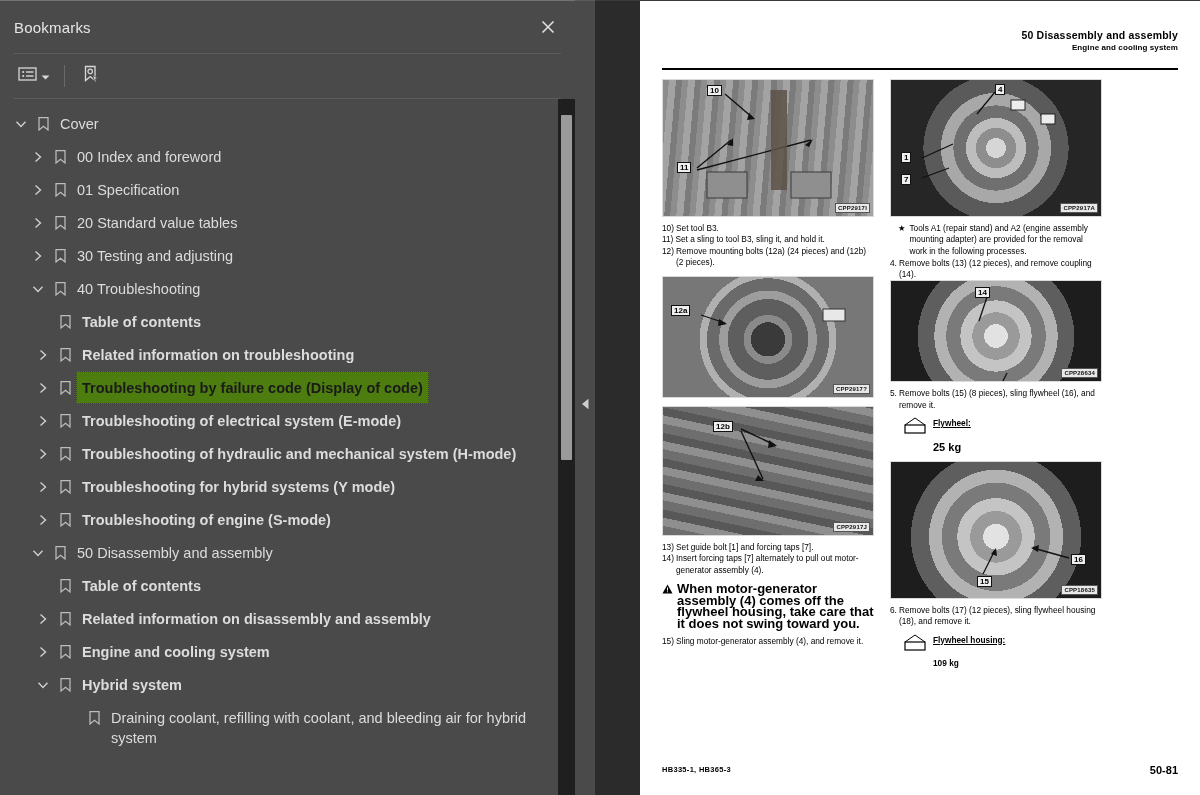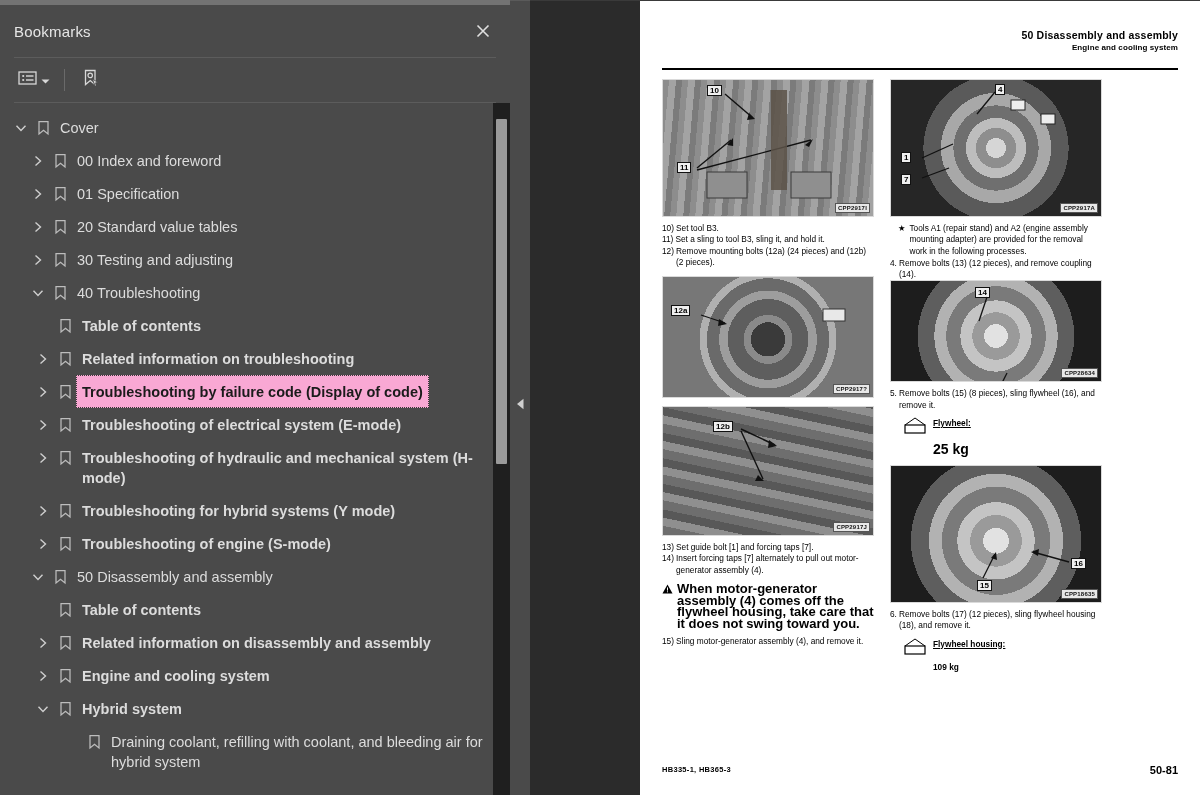--- a/index.html
+++ b/index.html
@@ -5,23 +5,23 @@
   * { box-sizing: border-box; margin: 0; padding: 0; }
   html, body {
     width: 1200px; height: 795px; overflow: hidden;
     background: #1e1e1e;
     font-family: "Liberation Sans", sans-serif;
   }
   .app { position: relative; width: 1200px; height: 795px; display: flex; background: #1e1e1e; }
 
   
   .panel {
-    width: 510px; height: 795px; background: #4a4a4a;
+    width: 575px; height: 795px; background: #4a4a4a;
     display: flex; flex-direction: column; position: relative;
-    border-top: 5px solid #737373;
+    border-top: 1px solid #737373;
   }
   .panel-header {
     height: 52px; flex: 0 0 52px; display: flex; align-items: center;
     padding: 0 14px 0 14px; position: relative;
   }
   .panel-title { color: #e6e6e6; font-size: 15px; letter-spacing: .2px; }
   .close-btn {
     position: absolute; right: 14px; top: 50%; transform: translateY(-50%);
     width: 26px; height: 26px; display: flex; align-items: center; justify-content: center;
     cursor: pointer;
@@ -48,21 +48,21 @@
     width: 22px; flex: 0 0 22px; display: flex; align-items: center; justify-content: center;
     height: 33px; cursor: pointer;
   }
   .twisty.empty { cursor: default; }
   .bm-icon { width: 22px; flex: 0 0 22px; display: flex; align-items: center; justify-content: center; height: 33px; }
   .node-label {
     color: #dcdcdc; font-size: 14.5px; line-height: 20px; padding-top: 7px; padding-bottom: 6px;
     padding-left: 6px; padding-right: 6px;
   }
   .node.sel .node-label {
-    background: #f9a8d4; color: #1b1b1b; outline: 1px dotted #3a3a3a; outline-offset: -1px;
+    background: #4d7c0f; color: #1b1b1b; outline: 1px dotted #3a3a3a; outline-offset: -1px;
   }
   .d0 { padding-left: 10px; }
   .d1 { padding-left: 27px; }
   .d2 { padding-left: 32px; font-weight: bold; }
   .d3 { padding-left: 61px; }
 
   
   .vscroll { position: absolute; right: 0; top: 0; width: 17px; height: 100%; background: #1f1f1f; }
   .vthumb { position: absolute; left: 3px; width: 11px; top: 16px; height: 345px; background: #9a9a9a; border-radius: 1px; }
 
@@ -562,21 +562,21 @@
 
           <div class="weight">
             <span>
               <svg width="26" height="18" viewBox="0 0 26 18" aria-hidden="true">
                 <path d="M13 1 L3 8 M13 1 L23 8" stroke="#000" stroke-width="1" fill="none"></path>
                 <rect x="3" y="8" width="20" height="8" fill="none" stroke="#000" stroke-width="1.2"></rect>
               </svg>
             </span>
             <span class="w-txt">Flywheel:</span>
           </div>
-          <div class="w-txt weight-value" style="font-size:14px;font-weight:bold;padding-left:43px;margin-top:2px">25 kg</div>
+          <div class="w-txt weight-value" style="font-size:11px;font-weight:bold;padding-left:43px;margin-top:2px">25 kg</div>
 
           <div class="photo ph-e" style="height:138px; margin-top:8px">
             <span class="tag" style="left:86px; top:114px">15</span>
             <span class="tag" style="left:180px; top:92px">16</span>
             <svg width="212" height="138" style="position:absolute;left:0;top:0" aria-hidden="true">
               <path d="M92 112 L104 88" stroke="#111" stroke-width="1.3" fill="none"></path>
               <path d="M100 92 L105 86 L106 94 Z" fill="#111"></path>
               <path d="M178 96 L142 86" stroke="#111" stroke-width="1.3" fill="none"></path>
               <path d="M148 83 L140 86 L147 90 Z" fill="#111"></path>
             </svg>

